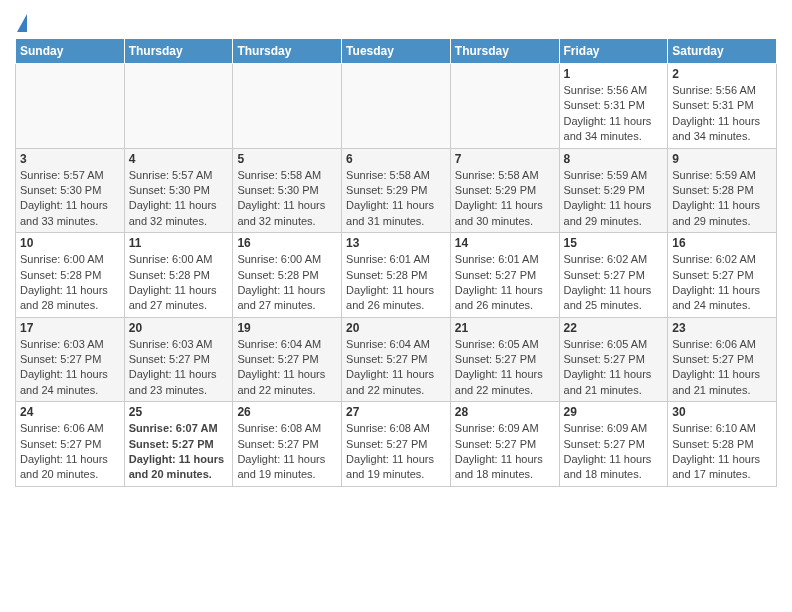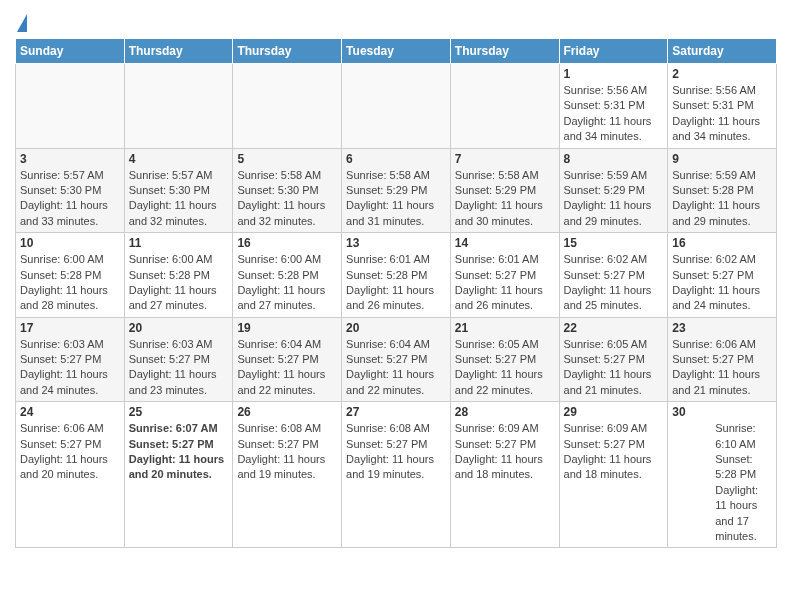--- a/index.html
+++ b/index.html
@@ -341,20 +341,20 @@
         </td>
         <td>
           <span class="day-num">29</span>
           <div class="day-info" style="white-space: pre-wrap;">Sunrise: 6:09 AM
 Sunset: 5:27 PM
 Daylight: 11 hours
 and 18 minutes.</div>
         </td>
         <td>
           <span class="day-num">30</span>
-          <div class="day-info" style="white-space: pre-wrap; margin-left: 43px;">Sunrise: 6:10 AM
+          <div class="day-info" style="white-space: pre-wrap;">Sunrise: 6:10 AM
 Sunset: 5:28 PM
 Daylight: 11 hours
 and 17 minutes.</div>
         </td>
       </tr>
     </tbody>
 </table>
 
 </body></html>

